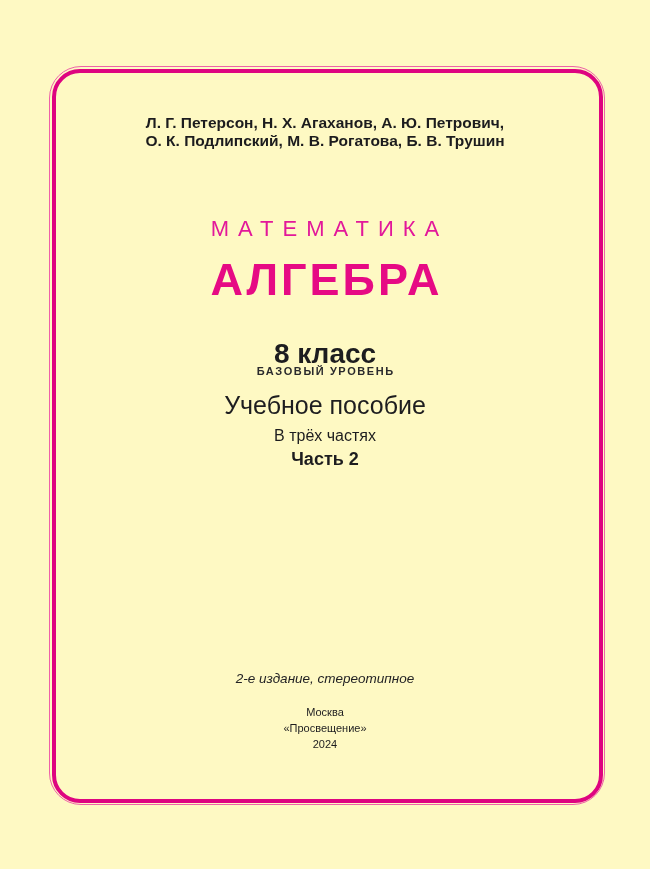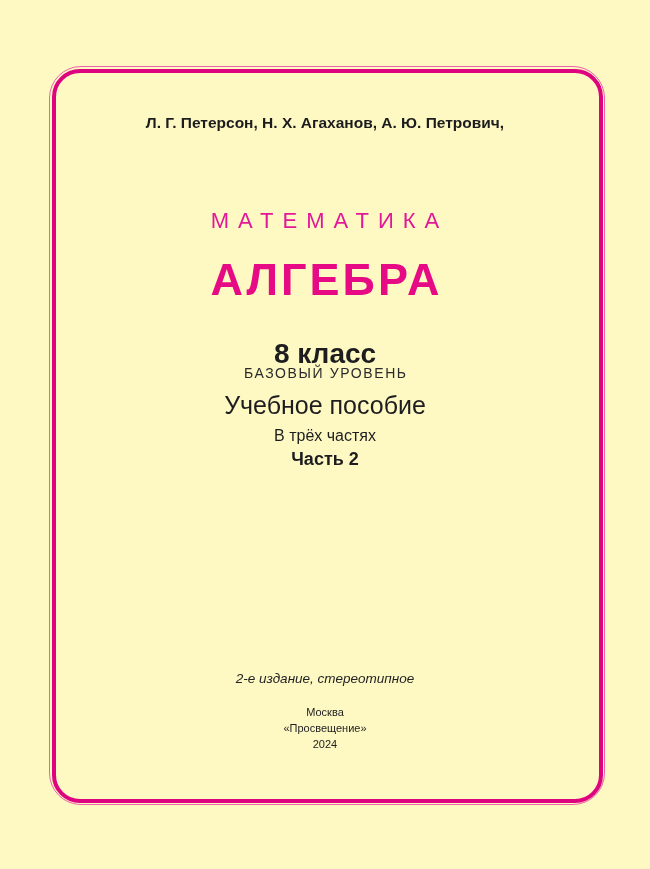--- a/index.html
+++ b/index.html
@@ -42,21 +42,21 @@
     white-space: nowrap;
   }
   .authors {
     top: 114px;
     font-size: 15.5px;
     font-weight: bold;
     line-height: 17.5px;
     color: #1c1c1e;
   }
   .series-title {
-    top: 208px;
+    top: 216px;
     font-size: 22px;
     font-weight: normal;
     letter-spacing: 9px;
     padding-left: 9px;
     box-sizing: border-box;
     color: #e2189a;
   }
   .main-title {
     top: 254px;
     font-size: 45px;
@@ -66,22 +66,22 @@
     box-sizing: border-box;
     color: #e60a84;
   }
   .grade {
     top: 338px;
     font-size: 28px;
     font-weight: bold;
   }
   .level {
     top: 365px;
-    font-size: 14px;
-    font-weight: normal;
+    font-size: 11px;
+    font-weight: bold;
     letter-spacing: 1.6px;
     padding-left: 1.6px;
     box-sizing: border-box;
     color: #2a2a2c;
   }
   .pub-type {
     top: 391px;
     font-size: 25px;
     font-weight: normal;
   }
@@ -113,20 +113,21 @@
 <body>
 
 <div class="page">
 
   <div class="frame-outer">
     <div class="frame-inner"></div>
   </div>
 
   <div class="line authors">
     <div>Л. Г. Петерсон, Н. Х. Агаханов, А. Ю. Петрович,</div>
+    <div>О. К. Подлипский, М. В. Рогатова, Б. В. Трушин</div>
   </div>
 
   <div class="line series-title">МАТЕМАТИКА</div>
 
   <div class="line main-title">АЛГЕБРА</div>
 
   <div class="line grade">8 класс</div>
 
   <div class="line level">БАЗОВЫЙ УРОВЕНЬ</div>
 

